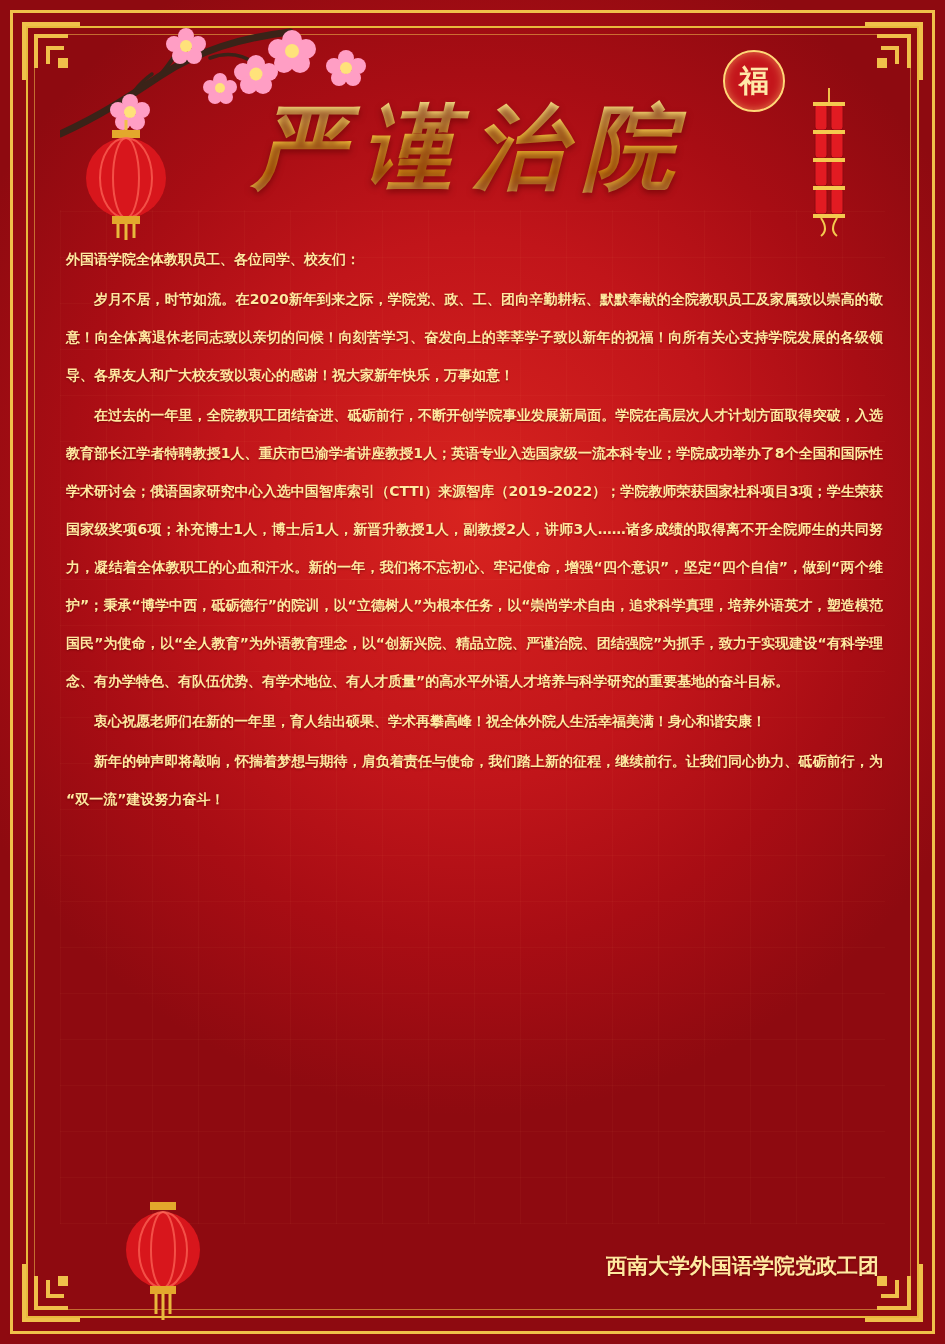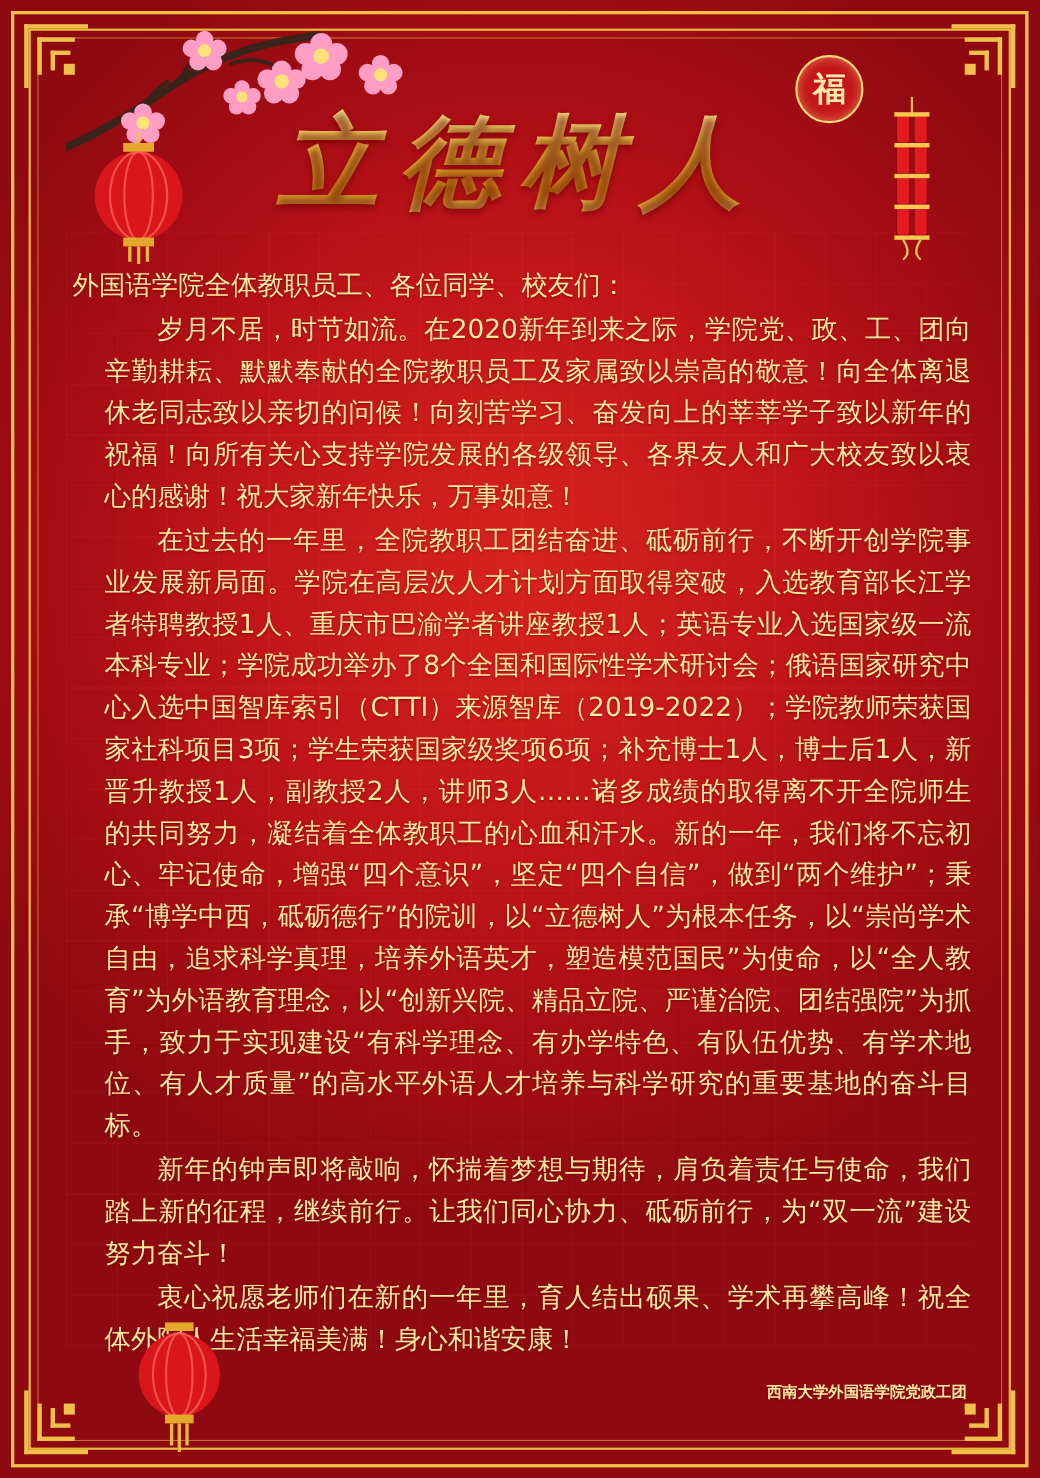--- a/index.html
+++ b/index.html
@@ -114,37 +114,37 @@
   }
 
   
   .lantern-bottom { position: absolute; left: 118px; bottom: 22px; width: 90px; height: 120px; }
 
   
   .content {
     position: absolute;
     left: 66px; right: 62px; top: 240px;
     color: #ffe9a0;
-    font-size: 24px;
+    font-size: 14px;
     line-height: 38px;
     text-align: justify;
     font-family: "DejaVu Sans", "Liberation Sans", sans-serif;
-    font-weight: normal;
+    font-weight: bold;
     text-shadow: 0 1px 2px rgba(90,0,0,.6);
   }
   .content p { margin: 0 0 2px 0; }
-  .content p.indent { text-indent: 2em; margin-left: 29px; }
+  .content p.indent { text-indent: 2em; }
   .salutation { margin-bottom: 2px !important; }
 
   .signature {
     position: absolute;
     right: 66px; bottom: 62px;
     text-align: right;
     color: #ffe9a0;
-    font-size: 14px;
+    font-size: 21px;
     line-height: 32px;
     font-weight: bold;
     text-shadow: 0 1px 2px rgba(90,0,0,.6);
     font-family: "DejaVu Sans", "Liberation Sans", sans-serif;
   }
 </style>
 </head>
 <body>
 
 <div id="poster">
@@ -278,29 +278,29 @@
           <rect x="14" y="42" width="32" height="4"></rect>
         <rect x="14" y="70" width="32" height="4"></rect>
           <rect x="14" y="98" width="32" height="4"></rect>
         <rect x="14" y="126" width="32" height="4"></rect>
       </g>
       <path d="M22 130 q8 12 0 18 M38 130 q-8 12 0 18" stroke="#f4c94f" stroke-width="2" fill="none"></path>
     </svg>
 
     <div class="fu-seal">福</div>
 
-    <div class="title">立德树人</div>
+    <div class="title">严谨治院</div>
   </div>
 
   <div class="content">
     <p class="salutation">外国语学院全体教职员工、各位同学、校友们：</p>
     <p class="indent">岁月不居，时节如流。在2020新年到来之际，学院党、政、工、团向辛勤耕耘、默默奉献的全院教职员工及家属致以崇高的敬意！向全体离退休老同志致以亲切的问候！向刻苦学习、奋发向上的莘莘学子致以新年的祝福！向所有关心支持学院发展的各级领导、各界友人和广大校友致以衷心的感谢！祝大家新年快乐，万事如意！</p>
     <p class="indent">在过去的一年里，全院教职工团结奋进、砥砺前行，不断开创学院事业发展新局面。学院在高层次人才计划方面取得突破，入选教育部长江学者特聘教授1人、重庆市巴渝学者讲座教授1人；英语专业入选国家级一流本科专业；学院成功举办了8个全国和国际性学术研讨会；俄语国家研究中心入选中国智库索引（CTTI）来源智库（2019-2022）；学院教师荣获国家社科项目3项；学生荣获国家级奖项6项；补充博士1人，博士后1人，新晋升教授1人，副教授2人，讲师3人……诸多成绩的取得离不开全院师生的共同努力，凝结着全体教职工的心血和汗水。新的一年，我们将不忘初心、牢记使命，增强“四个意识”，坚定“四个自信”，做到“两个维护”；秉承“博学中西，砥砺德行”的院训，以“立德树人”为根本任务，以“崇尚学术自由，追求科学真理，培养外语英才，塑造模范国民”为使命，以“全人教育”为外语教育理念，以“创新兴院、精品立院、严谨治院、团结强院”为抓手，致力于实现建设“有科学理念、有办学特色、有队伍优势、有学术地位、有人才质量”的高水平外语人才培养与科学研究的重要基地的奋斗目标。</p>
+    <p class="indent">衷心祝愿老师们在新的一年里，育人结出硕果、学术再攀高峰！祝全体外院人生活幸福美满！身心和谐安康！</p>
     <p class="indent">新年的钟声即将敲响，怀揣着梦想与期待，肩负着责任与使命，我们踏上新的征程，继续前行。让我们同心协力、砥砺前行，为“双一流”建设努力奋斗！</p>
-    <p class="indent">衷心祝愿老师们在新的一年里，育人结出硕果、学术再攀高峰！祝全体外院人生活幸福美满！身心和谐安康！</p>
   </div>
 
   <svg class="lantern-bottom" viewBox="0 0 90 120">
     <rect x="32" y="0" width="26" height="8" fill="#e3a82c"></rect>
     <ellipse cx="45" cy="48" rx="37" ry="38" fill="#d8161c"></ellipse>
     <ellipse cx="45" cy="48" rx="24" ry="38" fill="none" stroke="#ff6a5a" stroke-width="2" opacity=".7"></ellipse>
     <ellipse cx="45" cy="48" rx="12" ry="38" fill="none" stroke="#ff6a5a" stroke-width="2" opacity=".7"></ellipse>
     <rect x="32" y="84" width="26" height="8" fill="#e3a82c"></rect>
     <path d="M38 92 L38 112 M45 92 L45 118 M52 92 L52 112" stroke="#e8b93c" stroke-width="3"></path>
   </svg>

